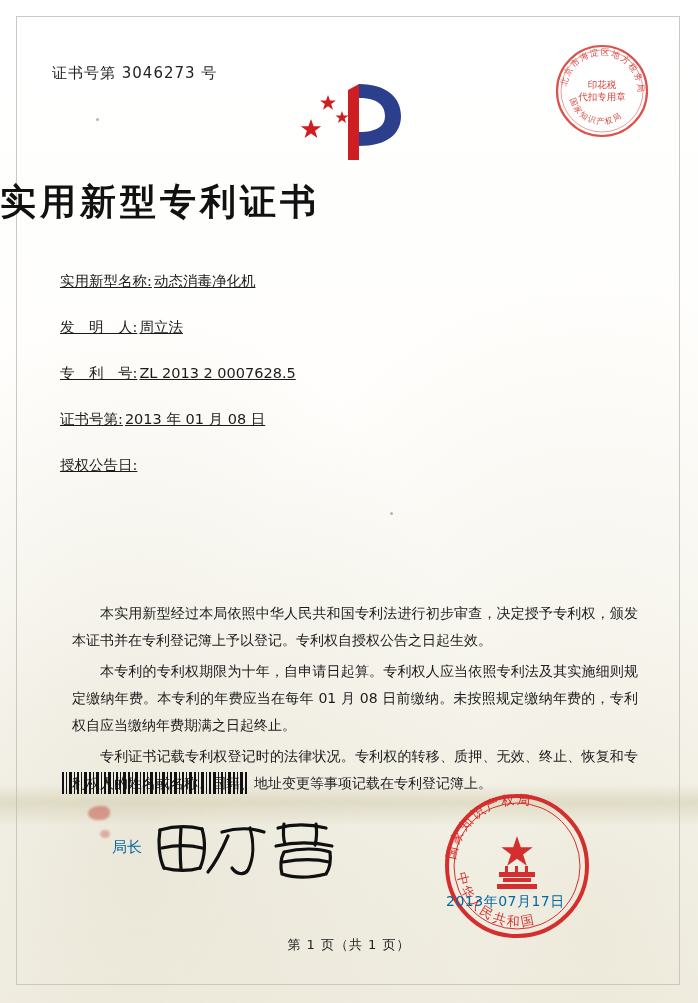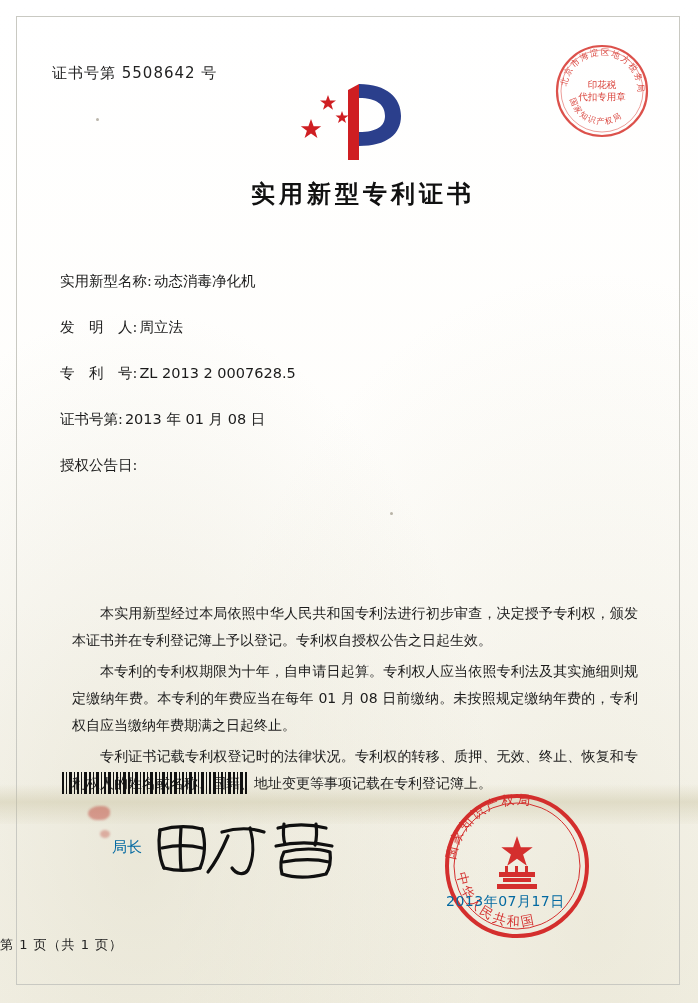--- a/index.html
+++ b/index.html
@@ -69,42 +69,41 @@
     width: 98px;
     height: 98px;
   }
 
   
   .main-title {
     position: absolute;
     left: 0;
     right: 0;
     top: 178px;
-    text-align: center;
-    font-size: 24px;
+    font-size: 36px;
     font-weight: bold;
     letter-spacing: 4px;
     color: #111;
     font-family: "DejaVu Sans", "Liberation Sans", sans-serif;
-    padding-left: 28px;
   }
 
   
   .fields {
     position: absolute;
     left: 60px;
     top: 272px;
     width: 580px;
   }
   .field-row {
     display: flex;
     align-items: baseline;
     margin-bottom: 27px;
     font-size: 14.5px;
     color: #1b1b1b;
+    text-decoration: underline;
   }
   .field-label {
     white-space: pre;
     flex: 0 0 auto;
   }
   .field-value {
     margin-left: 2px;
     flex: 1 1 auto;
   }
 
@@ -166,21 +165,21 @@
     letter-spacing: 0.5px;
     white-space: nowrap;
   }
 
   
   .footer {
     position: absolute;
     left: 0;
     right: 0;
     top: 936px;
-    text-align: left;
+    text-align: center;
     font-size: 13px;
     color: #222;
     letter-spacing: 1px;
   }
 
   
   .smudge-a {
     position: absolute;
     left: 88px;
     top: 806px;
@@ -216,21 +215,21 @@
     border-radius: 50%;
   }
 </style>
 </head>
 <body>
 
 <div class="page">
   <div class="paper-tint"></div>
   <div class="border-frame"></div>
 
-  <div class="cert-no">证书号第 5508642 号</div>
+  <div class="cert-no">证书号第 3046273 号</div>
 
   <div class="dot" style="left:96px; top:118px;"></div>
   <div class="dot" style="left:390px; top:512px;"></div>
 
   <div class="logo">
     <svg viewBox="0 0 115 95" width="115" height="95" aria-hidden="true">
 
       <g fill="#cf1e22">
         <polygon points="16,47 18.6,54.2 26.2,54.2 20.1,58.7 22.4,66 16,61.5 9.6,66 11.9,58.7 5.8,54.2 13.4,54.2"></polygon>
         <polygon points="33,23 35,28.6 41,28.6 36.2,32.1 38,37.8 33,34.3 28,37.8 29.8,32.1 25,28.6 31,28.6"></polygon>

